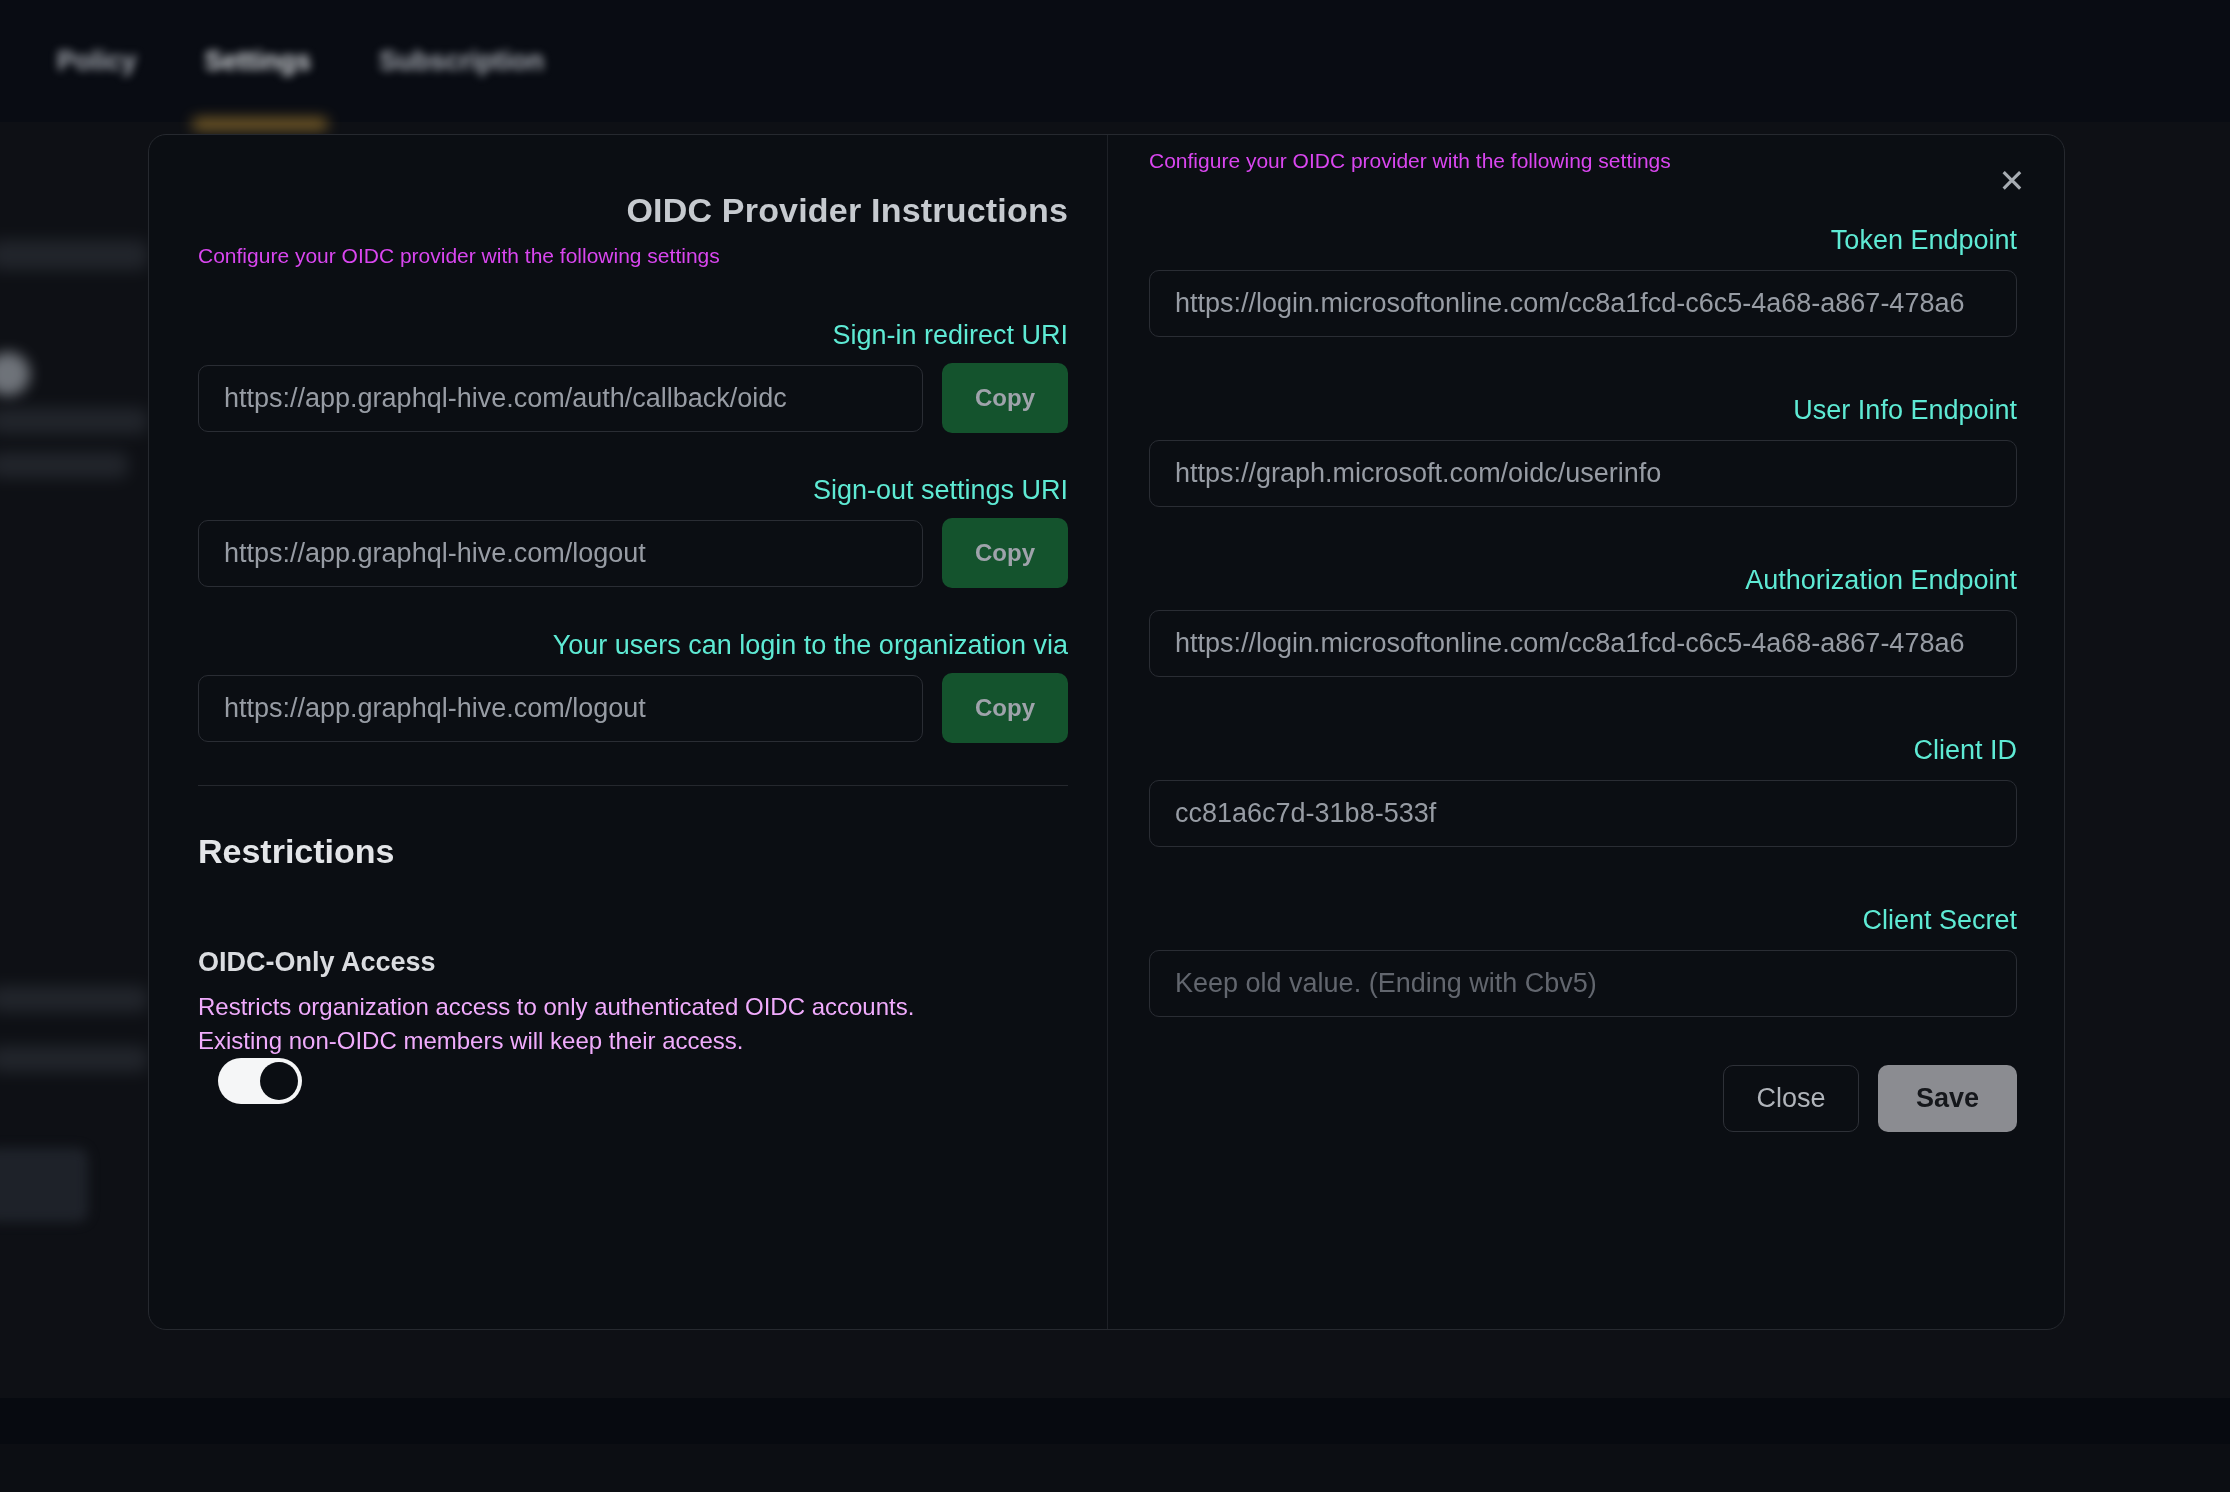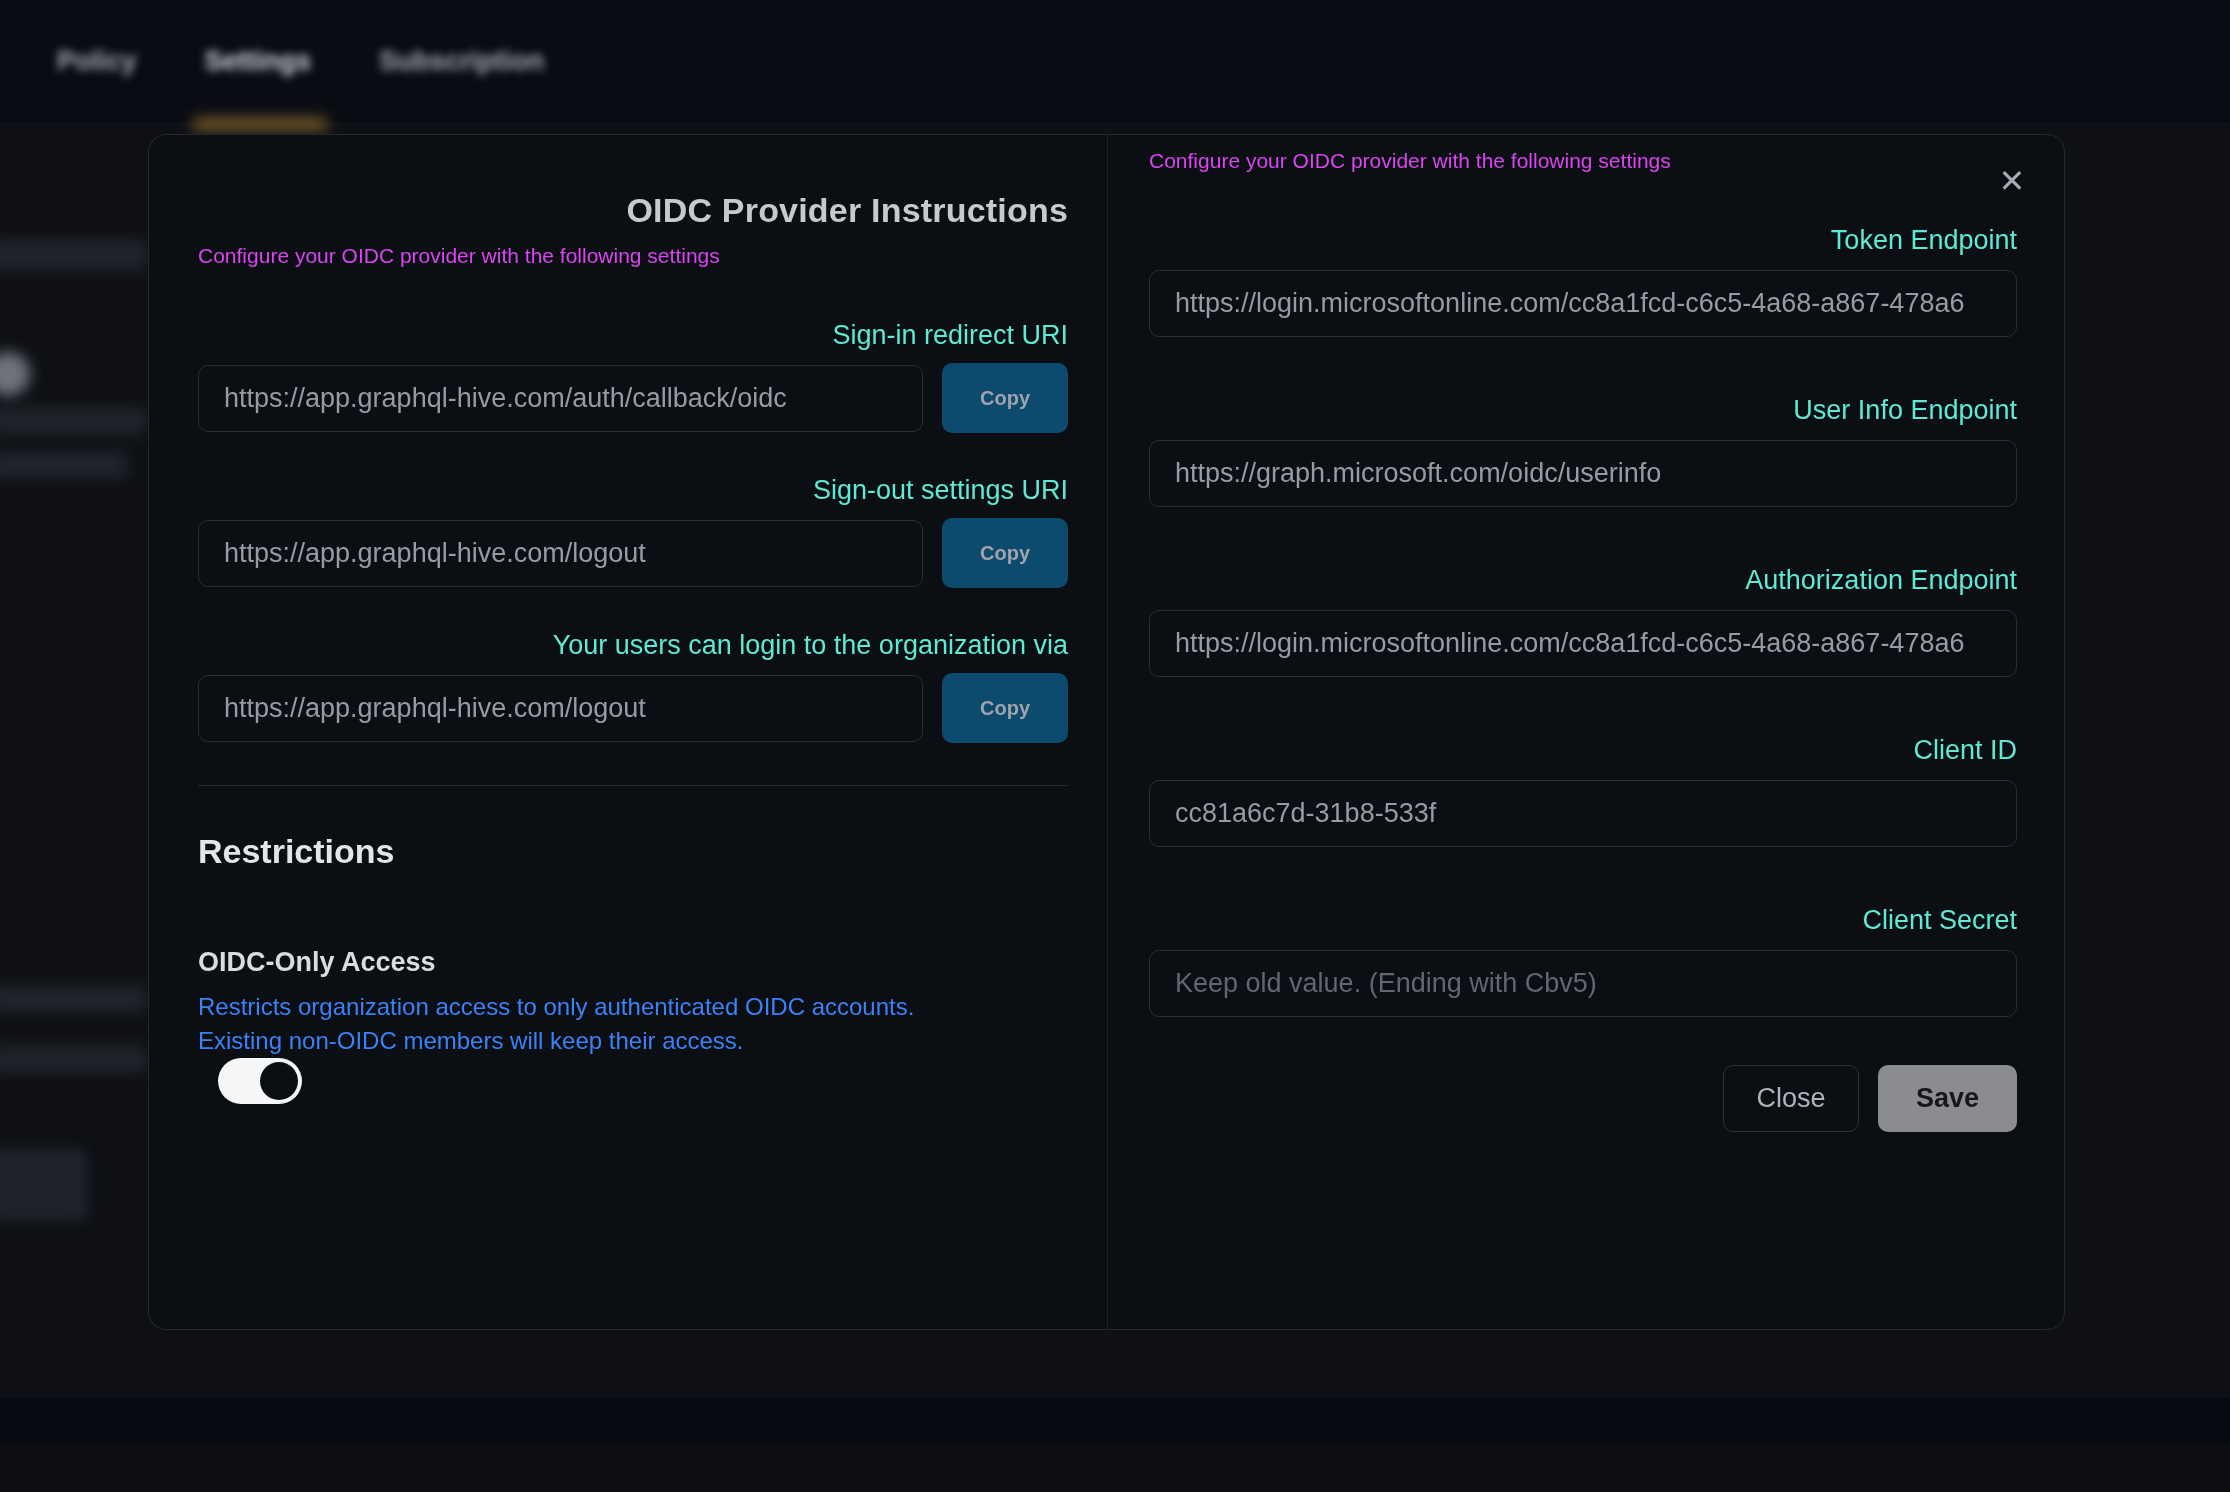--- a/index.html
+++ b/index.html
@@ -41,31 +41,31 @@
                 border-radius: 10px; padding: 0 25px; font-size: 27px; color: #979ca4;
                 font-family: "Liberation Sans", "DejaVu Sans", sans-serif; outline: none;
                 white-space: nowrap; overflow: hidden; text-overflow: clip; }
   .text-input::placeholder { color: #62666e; opacity: 1; }
 
   
   .l-label-1 { margin-top: 52px; }
   .l-row { margin-top: 14px; display: flex; align-items: flex-start; }
   .l-row .text-input { flex: 1 1 auto; }
   .copy-btn { flex: 0 0 auto; margin-left: 19px; width: 126px; height: 70px; margin-top: -2px;
-              background: #0c4a6e; border: none; border-radius: 10px; font-size: 20px; font-weight: 600;
+              background: #14532d; border: none; border-radius: 10px; font-size: 24px; font-weight: 600;
               color: #9fa3ab; font-family: "Liberation Sans", "DejaVu Sans", sans-serif; cursor: pointer; }
   .l-label-n { margin-top: 42px; }
 
   .h-divider { margin-top: 42px; height: 1px; background: #25282e; width: 100%; }
 
   .restrictions-title { margin-top: 46px; font-size: 34px; font-weight: 700; color: #e3e5e8; }
   .restriction-row { margin-top: 76px; display: flex; align-items: flex-start; flex-direction: column; }
   .restriction-text { flex: 1 1 auto; }
   .toggle-label { font-size: 27px; font-weight: 600; color: #dadce0; }
-  .toggle-desc { margin-top: 12px; font-size: 24px; line-height: 34px; color: #3b82f6; }
+  .toggle-desc { margin-top: 12px; font-size: 24px; line-height: 34px; color: #f0abfc; }
   .toggle { flex: 0 0 auto; position: relative; width: 84px; height: 46px; background: #f5f6f7;
             border-radius: 23px; margin-left: 20px; cursor: pointer; }
   .toggle-knob { position: absolute; right: 4px; top: 4px; width: 38px; height: 38px; border-radius: 50%; background: #0b0e13; }
 
   
   .r-label-1 { margin-top: 52px; }
   .r-label-n { margin-top: 58px; }
   .r-input { margin-top: 14px; }
 
   .btn-row { margin-top: 48px; display: flex; justify-content: flex-end; gap: 19px; }

